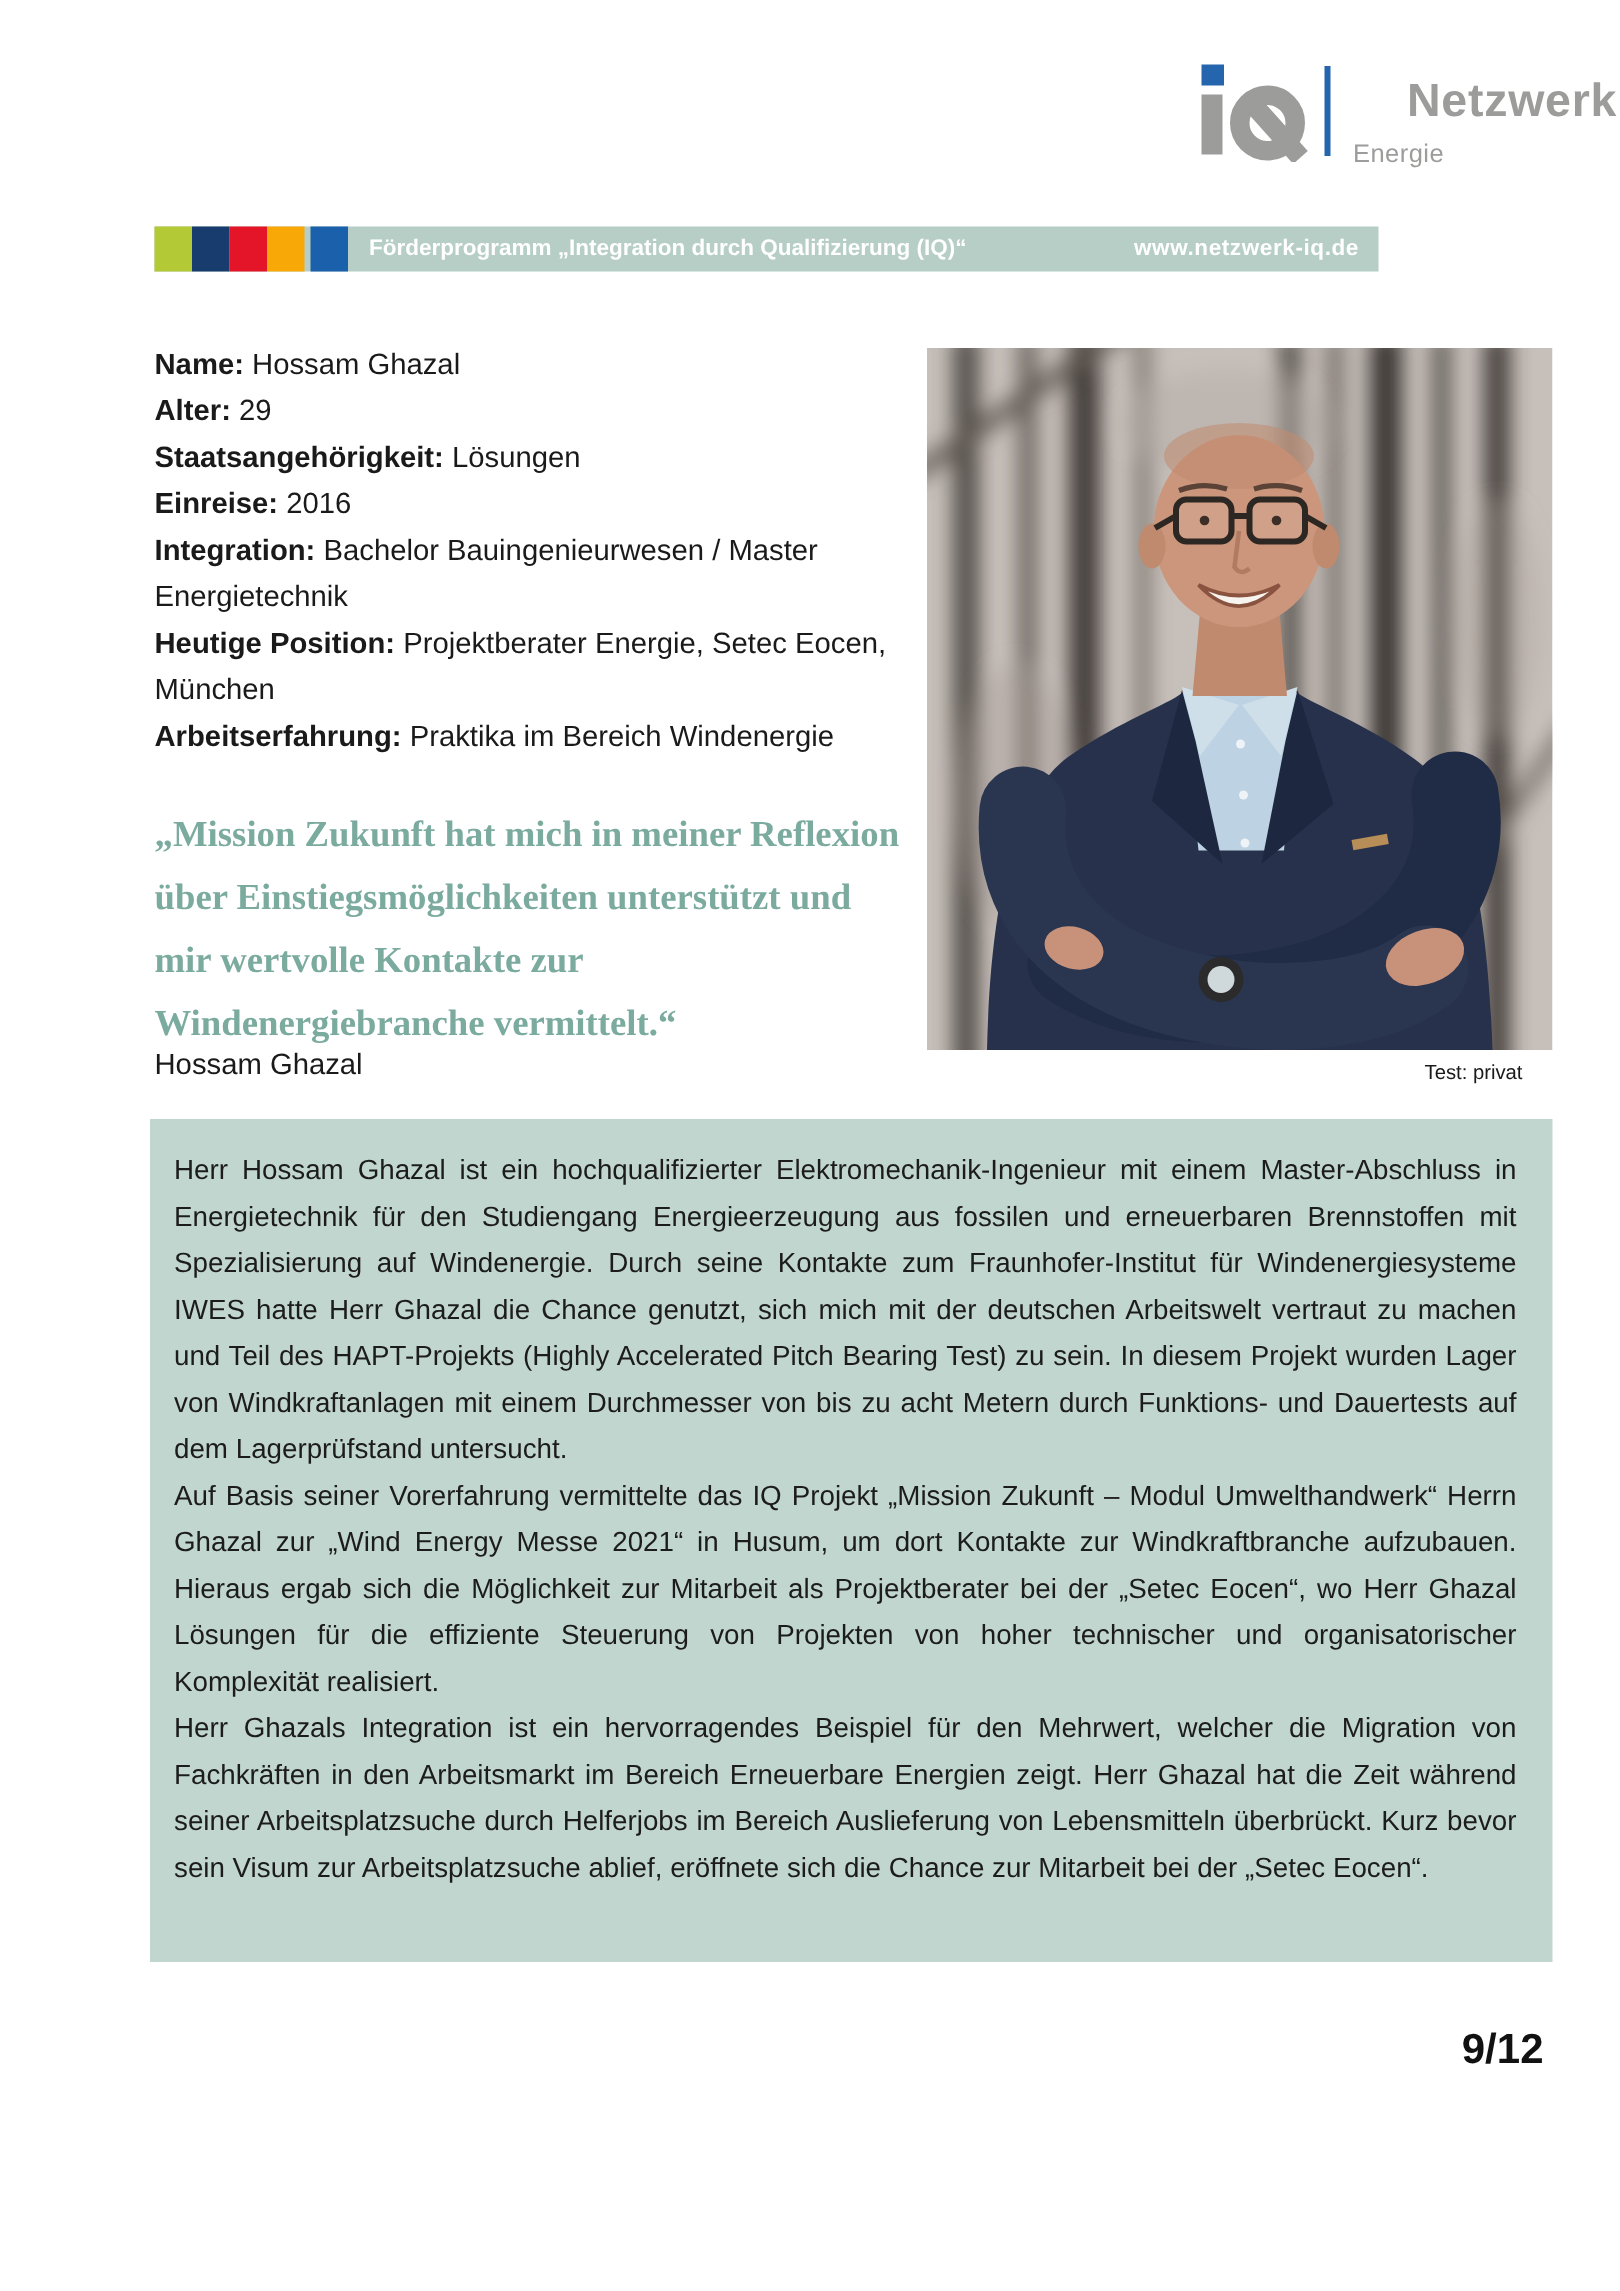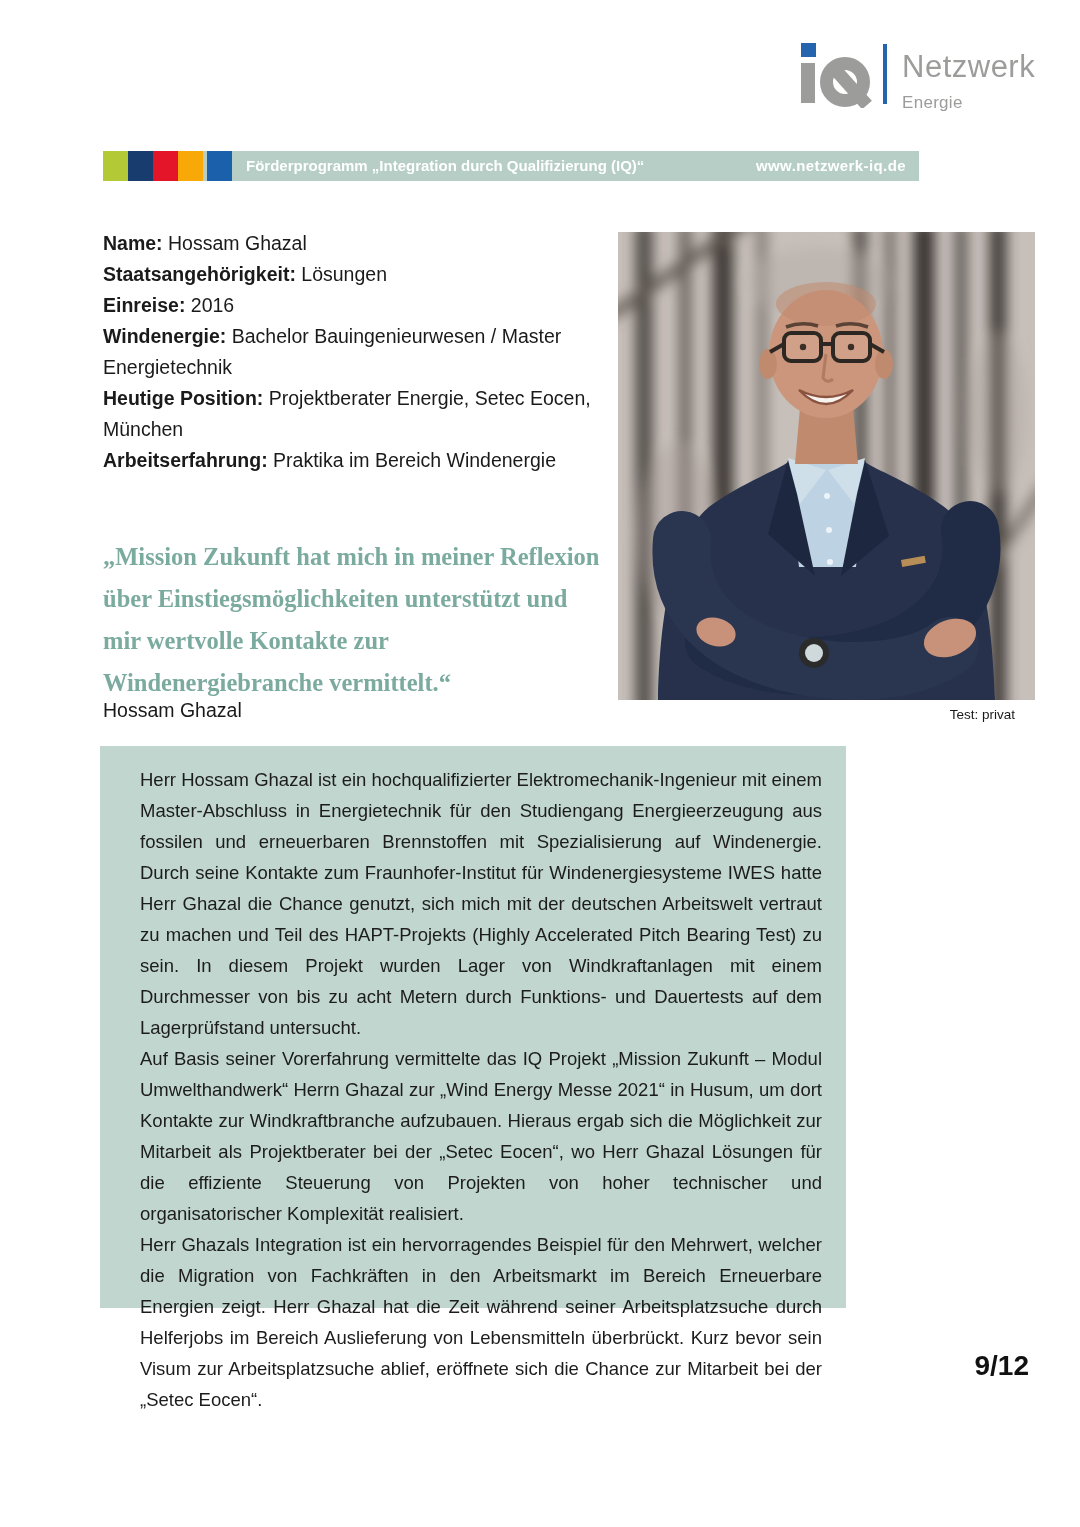--- a/index.html
+++ b/index.html
@@ -18,24 +18,25 @@
   .logo {
     position: absolute;
     left: 795px;
     top: 42px;
     display: flex;
     align-items: flex-start;
   }
   .logo-text { margin-left: 11px; color: #9c9c9b; }
   .logo-network {
     font-size: 31px;
-    font-weight: normal;
+    font-weight: bold;
     letter-spacing: 0.5px;
     line-height: 1;
     margin-top: 9px;
+    margin-left: 36px;
   }
   .logo-city {
     font-size: 17px;
     line-height: 1;
     margin-top: 12px;
     letter-spacing: 0.3px;
   }
 
   
   .band {
@@ -116,23 +117,23 @@
     top: 707px;
     font-size: 13.5px;
     color: #1a1a1a;
   }
 
   
   .body-box {
     position: absolute;
     left: 100px;
     top: 746px;
-    width: 746px;
+    width: 935px;
     height: 562px;
-    padding: 18px 24px 16px 40px;
+    padding: 18px 24px 16px 16px;
   }
   .body-box p {
     margin: 0;
     font-size: 18.5px;
     line-height: 31px;
     text-align: justify;
     color: #1c1c1c;
   }
 
   
@@ -172,23 +173,24 @@
       <span class="sq" style="background-color: rgb(228, 20, 41);"></span>
       <span class="sq" style="background-color: rgb(248, 169, 8);"></span>
       <span class="sq sq-gap" style="background-color: rgb(26, 96, 171);"></span>
     </div>
     <div class="band-title">Förderprogramm „Integration durch Qualifizierung (IQ)“</div>
     <div class="band-url">www.netzwerk-iq.de</div>
   </div>
 
   <section class="profile">
     <p><b>Name:</b> <span>Hossam Ghazal</span></p>
+    <p><b>Alter:</b> <span>29</span></p>
     <p><b>Staatsangehörigkeit:</b> <span>Lösungen</span></p>
     <p><b>Einreise:</b> <span>2016</span></p>
-    <p><b>Windenergie:</b> <span>Bachelor Bauingenieurwesen / Master Energietechnik</span></p>
+    <p><b>Integration:</b> <span>Bachelor Bauingenieurwesen / Master Energietechnik</span></p>
     <p><b>Heutige Position:</b> <span>Projektberater Energie, Setec Eocen, München</span></p>
     <p><b>Arbeitserfahrung:</b> <span>Praktika im Bereich Windenergie</span></p>
   </section>
 
   <blockquote class="quote" style="color: rgb(123, 170, 159);">„Mission Zukunft hat mich in meiner Reflexion über Einstiegsmöglichkeiten unterstützt und mir wertvolle Kontakte zur Windenergiebranche vermittelt.“</blockquote>
   <div class="attribution">Hossam Ghazal</div>
 
   <figure class="photo">
     <svg width="417" height="468" viewBox="0 0 417 468" aria-hidden="true">
       <defs>

